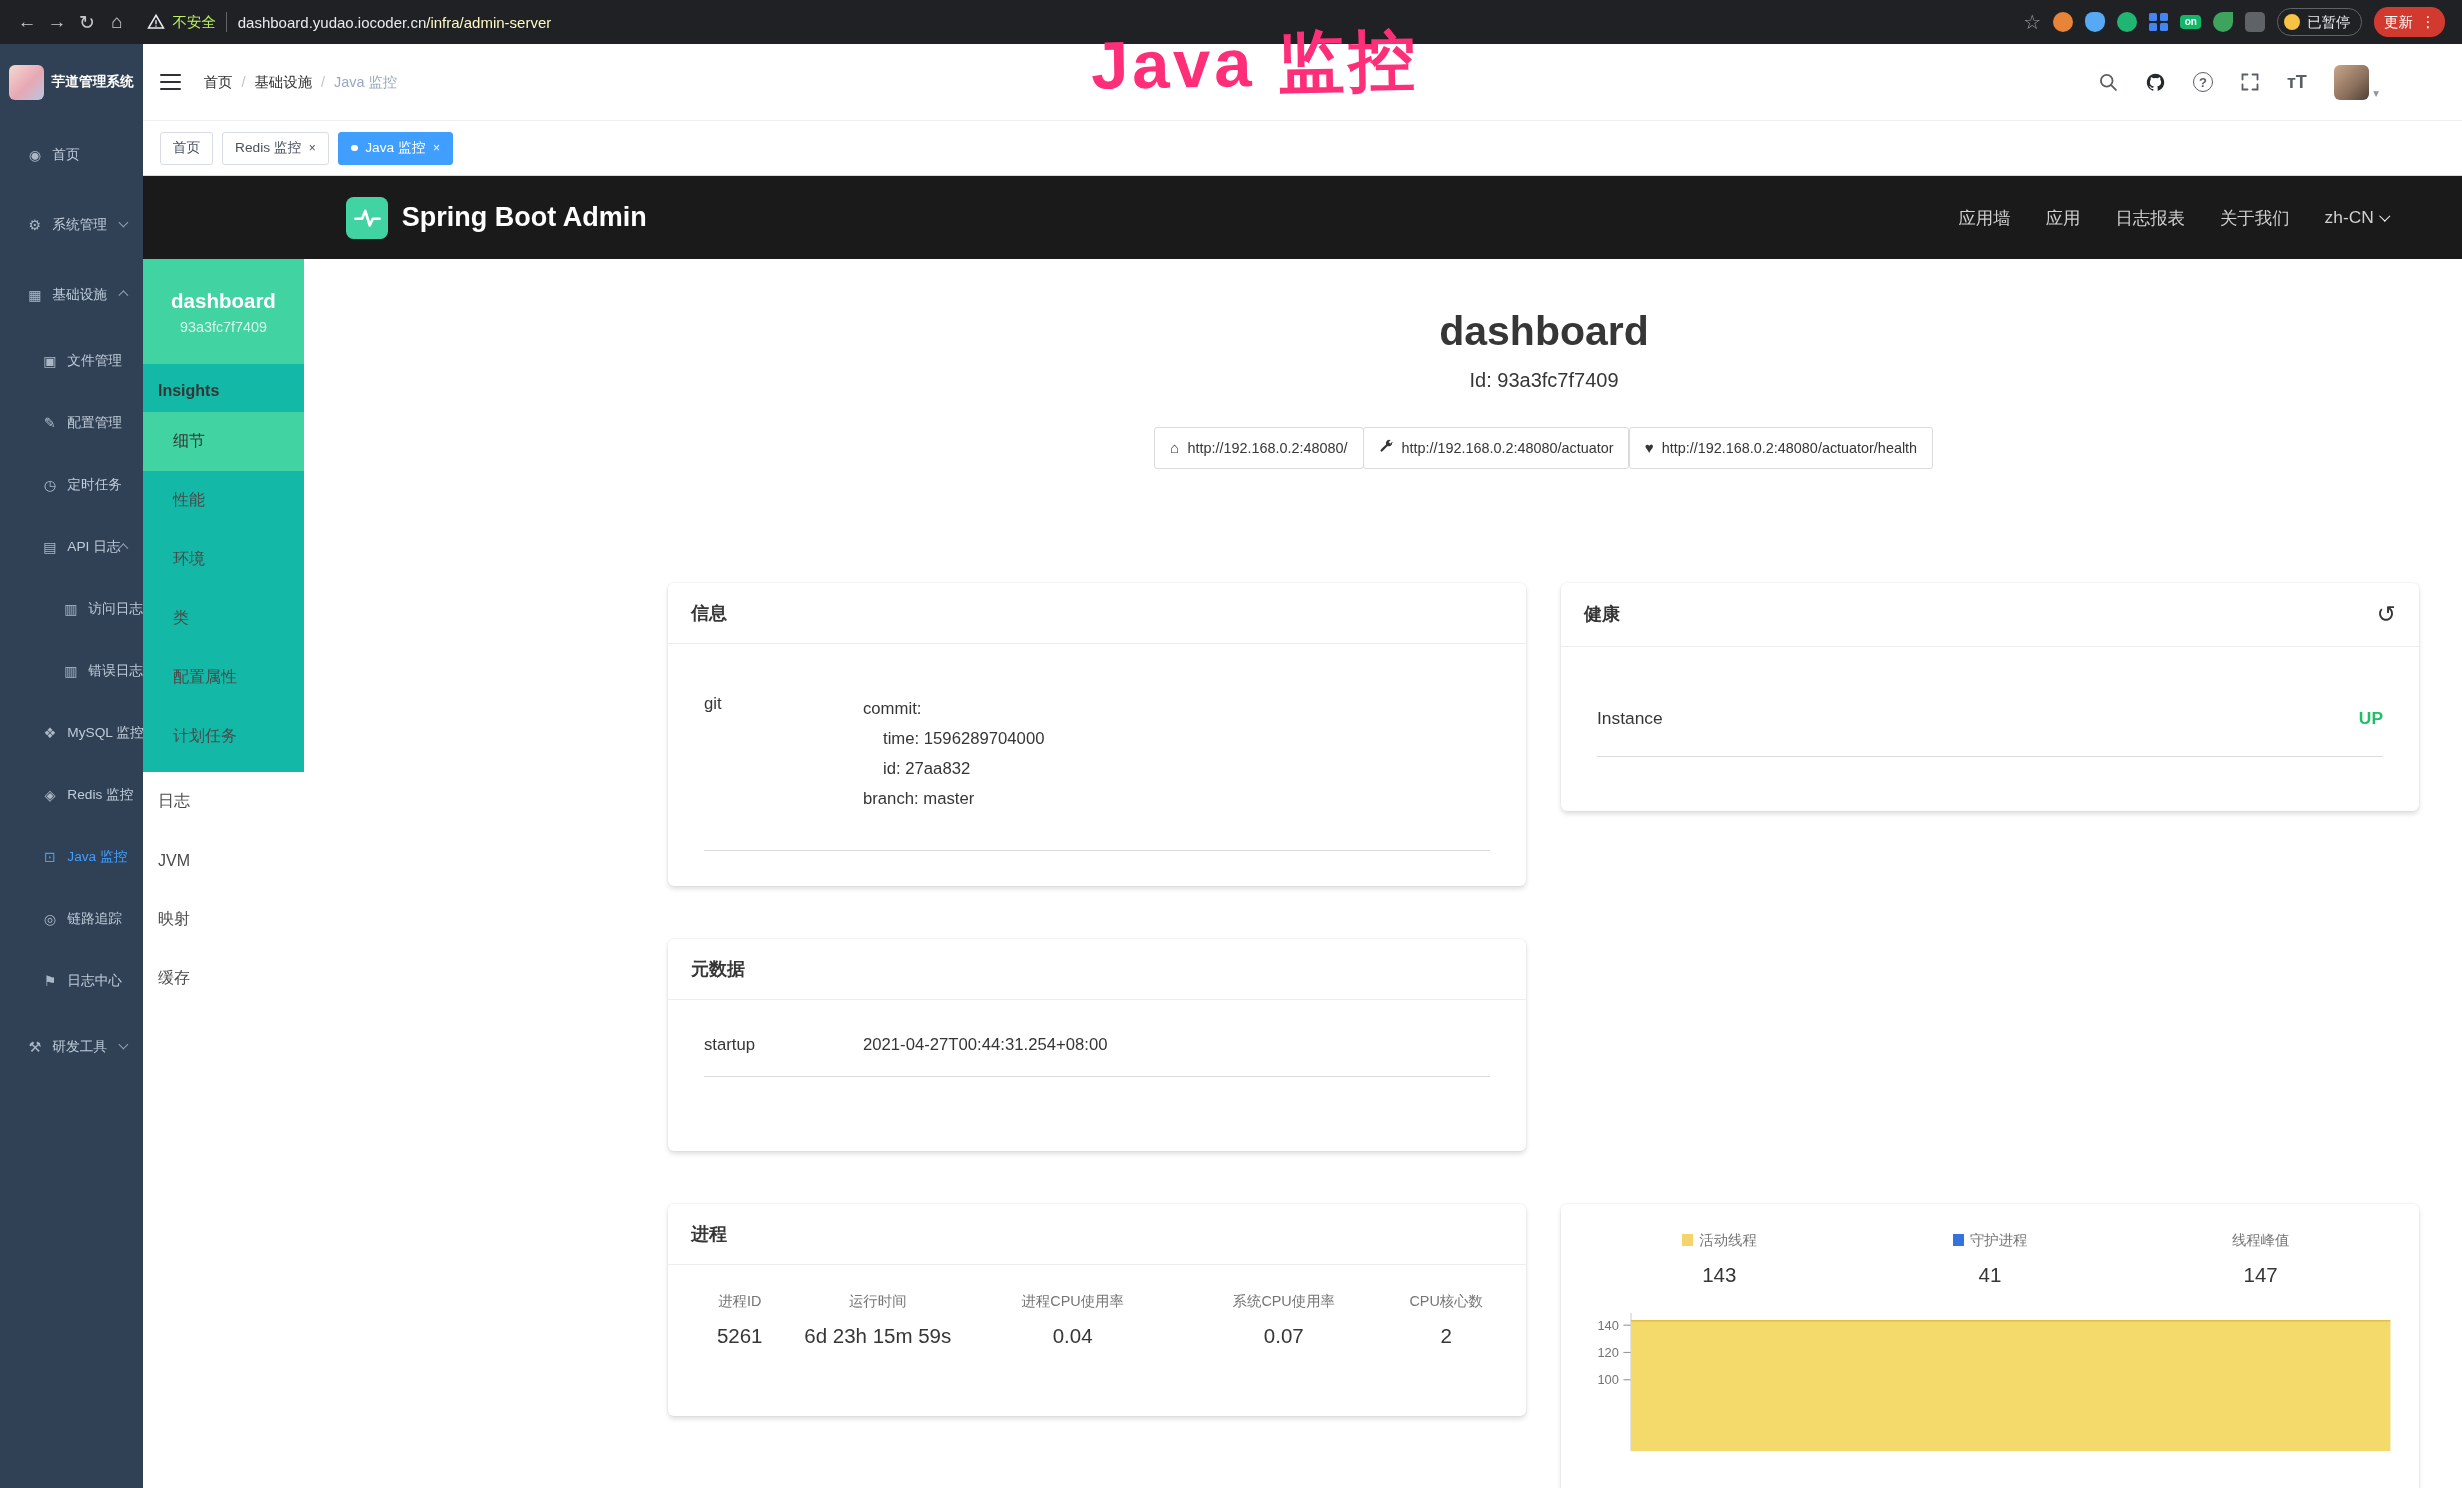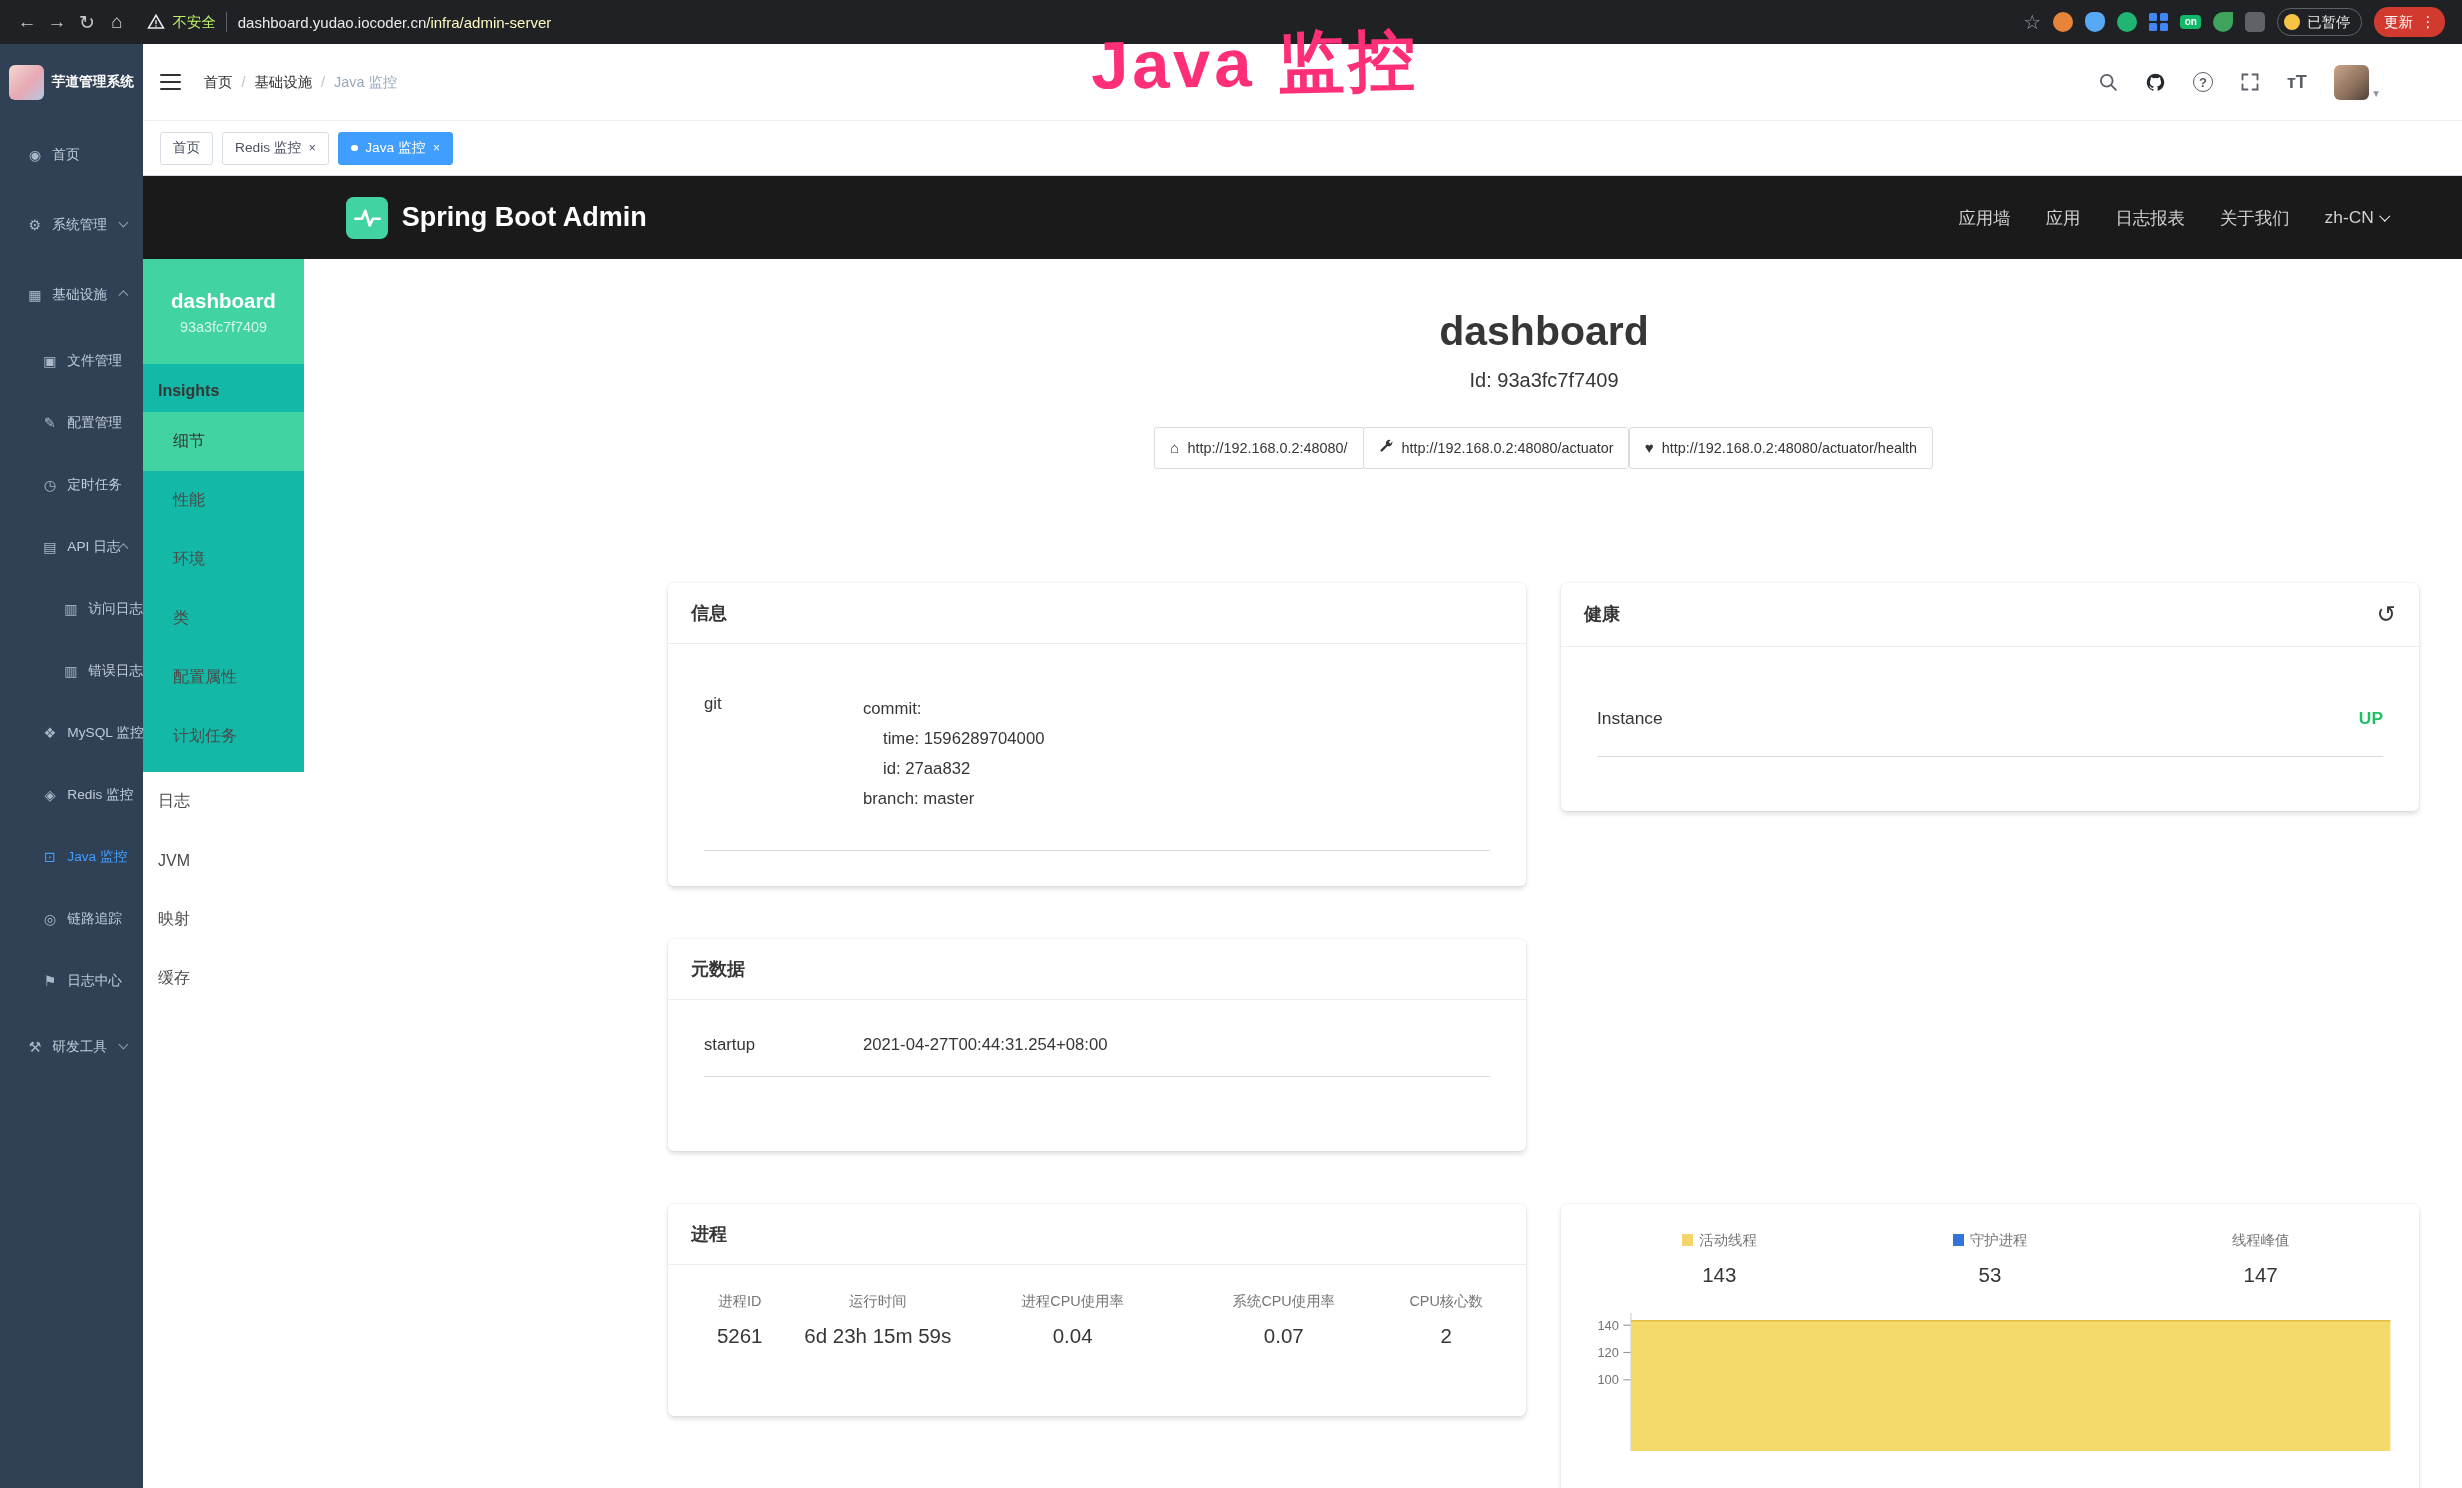--- a/index.html
+++ b/index.html
@@ -38,21 +38,21 @@
 
   
   .annotation { position:absolute; left:1091px; top:18px; z-index:60; font-size:67px; font-weight:700;
                 letter-spacing:3.8px; color:#ff2e79; transform:rotate(-1deg); pointer-events:none; }
 
   
   .app { display:flex; height:1445px; }
 
   
   .sidebar { width:143px; flex-shrink:0; background:#304156; color:#bfcbd9; font-size:13.7px; }
-  .logo-row { height:76px; display:flex; align-items:center; gap:7.6px; padding:0 9px;justify-content:center; }
+  .logo-row { height:76px; display:flex; align-items:center; gap:7.6px; padding:0 9px; }
   .logo-avatar { width:35px; height:35px; border-radius:6px; flex-shrink:0;
                  background:linear-gradient(135deg,#f3d9cf 0%,#e7a8b4 55%,#b7c8e0 100%); }
   .logo-title { color:#fff; font-size:13.7px; font-weight:bold; white-space:nowrap; }
   .mi { position:relative; display:flex; align-items:center; gap:8.3px; cursor:pointer; white-space:nowrap; }
   .mi.l0 { height:70px; padding-left:26px; }
   .mi.l1 { height:62px; padding-left:41px; }
   .mi.l2 { height:62px; padding-left:62px; }
   .mico { width:18px; text-align:center; font-size:14.4px; color:#aab7c6; flex-shrink:0; }
   .mi.active, .mi.active .mico { color:#409EFF; }
   .chev { width:6.8px; height:6.8px; border-right:1.5px solid #95a2b3; border-bottom:1.5px solid #95a2b3;
@@ -496,21 +496,21 @@
                         <span class="swatch sw-yellow"></span>
                         <span>活动线程</span>
                       </div>
                       <div class="col-value">143</div>
                     </div>
                     <div class="col-cell">
                       <div class="col-label">
                         <span class="swatch sw-blue"></span>
                         <span>守护进程</span>
                       </div>
-                      <div class="col-value">53</div>
+                      <div class="col-value">41</div>
                     </div>
                     <div class="col-cell">
                       <div class="col-label">
                         <span>线程峰值</span>
                       </div>
                       <div class="col-value">147</div>
                     </div>
                   </div>
                   <div class="chart-wrap">
                     <svg width="811" height="144" viewBox="0 0 1070 190">

